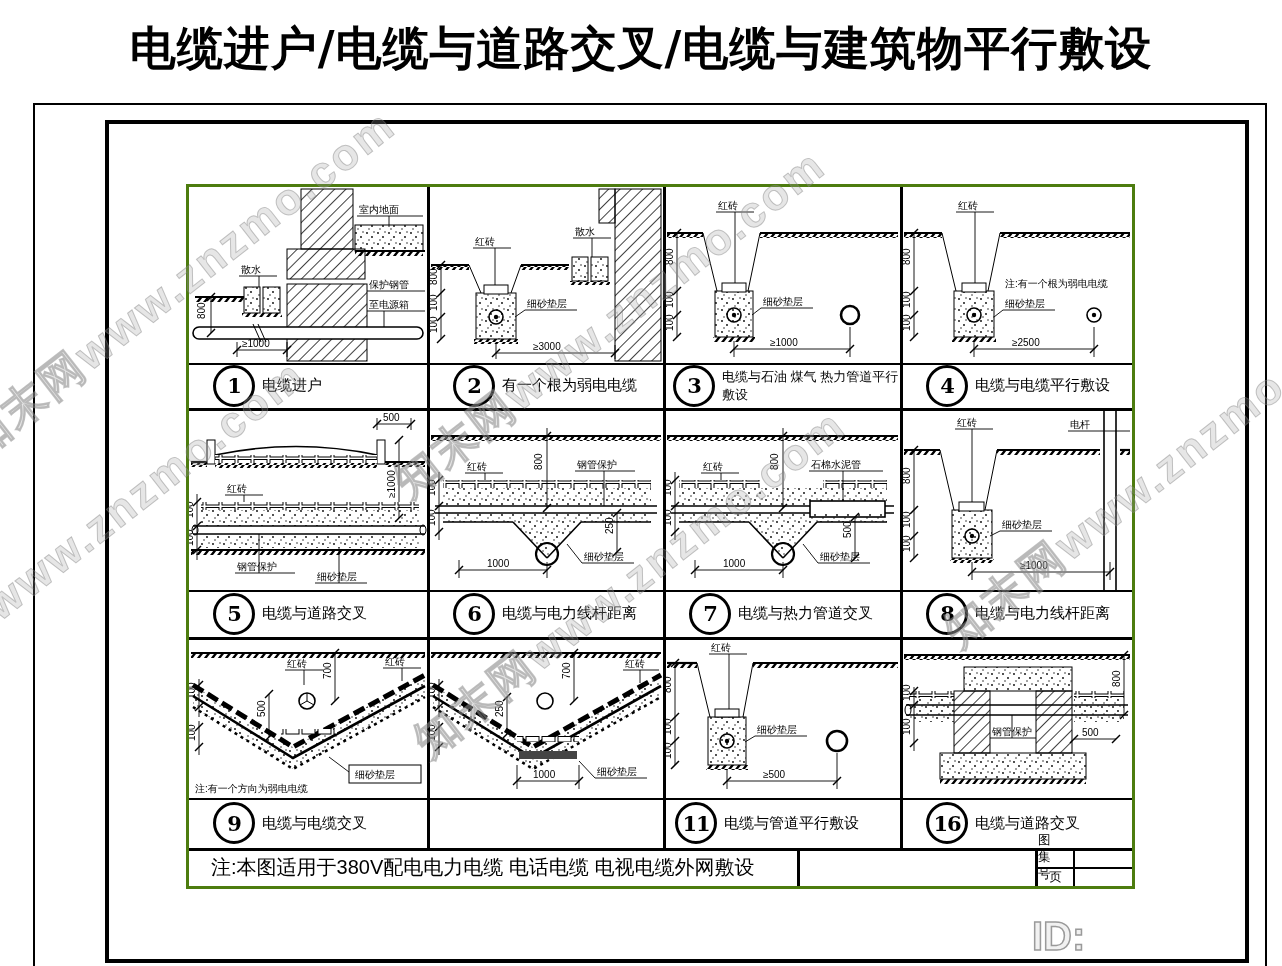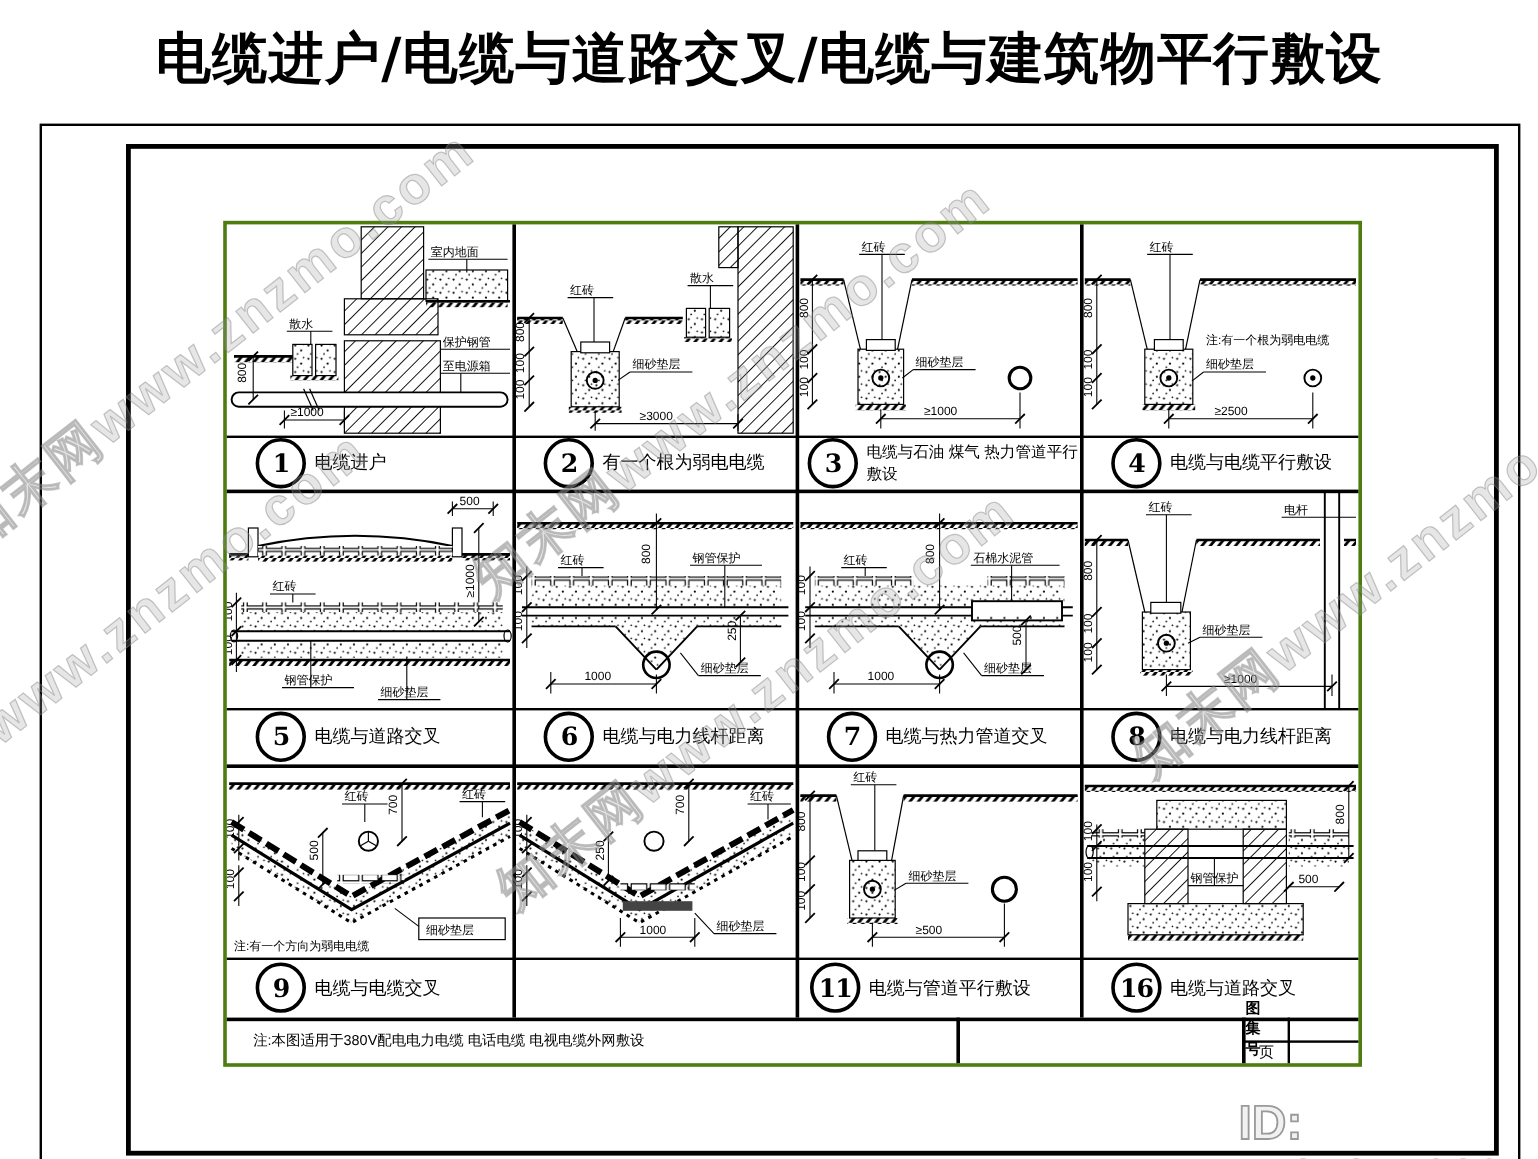--- a/index.html
+++ b/index.html
@@ -9,21 +9,21 @@
          font-family:"DejaVu Serif",serif;font-weight:bold;font-size:46px;letter-spacing:1px;}
   .outer-border{position:absolute;left:33px;top:85px;width:1234px;height:873px;border:2px solid #000;box-sizing:border-box;}
   .inner-border{position:absolute;left:105px;top:102px;width:1144px;height:843px;border:4px solid #000;box-sizing:border-box;}
   .grid{position:absolute;left:186px;top:166px;width:949px;height:705px;border:3px solid #4d7c0f;box-sizing:border-box;}
   .vline,.hline{position:absolute;background:#000;}
   .dw{position:absolute;}
   .cap{position:absolute;display:flex;align-items:center;gap:7px;padding-left:24px;box-sizing:border-box;font-size:15px;}
   .num{display:inline-flex;align-items:center;justify-content:center;flex:0 0 auto;
        width:36px;height:36px;border:3px solid #000;border-radius:50%;
        font-family:"DejaVu Serif",serif;font-size:21px;font-weight:bold;letter-spacing:-1px;}
-  .note-cell{position:absolute;display:flex;align-items:center;padding-left:22px;box-sizing:border-box;font-size:12px;}
+  .note-cell{position:absolute;display:flex;align-items:center;padding-left:22px;box-sizing:border-box;font-size:20px;}
   .center-cell{position:absolute;display:flex;align-items:center;justify-content:center;box-sizing:border-box;font-size:16px;}
   .small-cell{position:absolute;display:flex;align-items:center;justify-content:center;box-sizing:border-box;font-size:12.5px;}
   
   svg text{font-family:"Liberation Sans",sans-serif;fill:#000;}
   .t10{font-size:10px;}
   .s1{stroke:#000;stroke-width:1;fill:none;}
   .s16{stroke:#000;stroke-width:1.6;fill:none;}
   .s2{stroke:#000;stroke-width:2.2;fill:none;}
   .s25{stroke:#000;stroke-width:2.6;fill:none;}
   .dm{stroke:#000;stroke-width:0.9;fill:none;}
@@ -602,21 +602,21 @@
       <span>电缆与管道平行敷设</span>
     </div>
     <div class="cap" style="left:713px;top:611px;width:230px;height:50px;">
       <span class="num">16</span>
       <span>电缆与道路交叉</span>
     </div>
 
     <div class="note-cell" style="left:0;top:661px;width:608px;height:38px;">
       <span>注:本图适用于380V配电电力电缆 电话电缆 电视电缆外网敷设</span>
     </div>
-    <div class="small-cell" style="left:849px;top:661px;width:20px;height:19px;font-weight:bold;">
+    <div class="small-cell" style="left:849px;top:661px;width:20px;height:19px;">
       <span>图集号</span>
     </div>
     <div class="small-cell" style="left:849px;top:681px;width:35px;height:18px;">
       <span>页</span>
     </div>
   </div>
 
   <div class="wm" style="left:-30px;top:400px;">知末网www.znzmo.com</div>
   <div class="wm" style="left:-120px;top:650px;">知末网www.znzmo.com</div>
   <div class="wm" style="left:400px;top:440px;">知末网www.znzmo.com</div>

